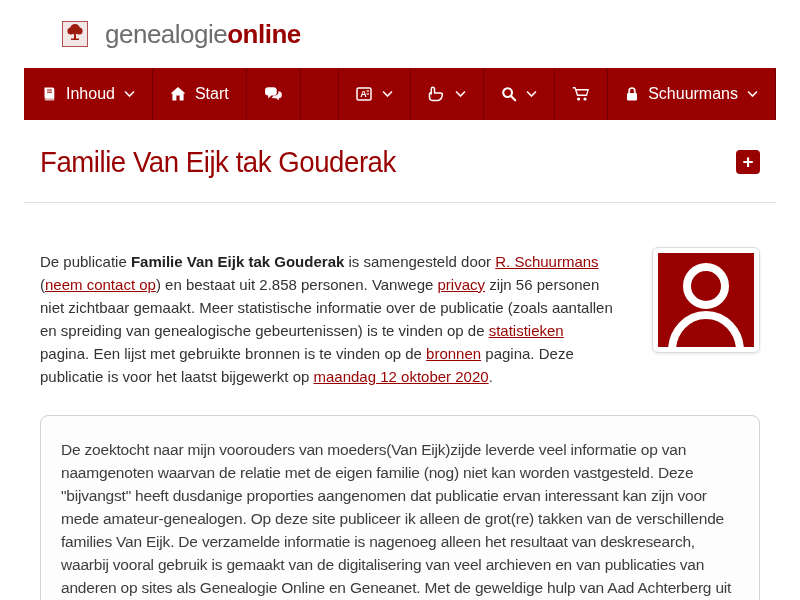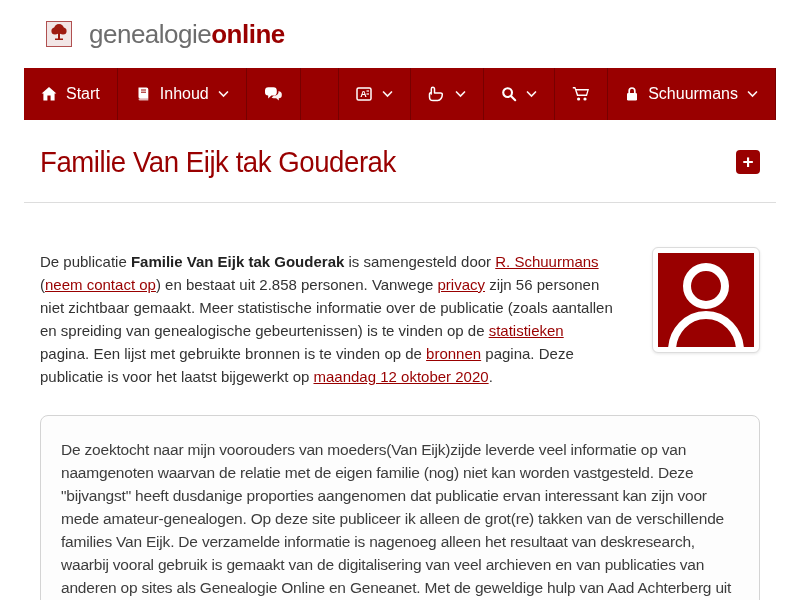--- a/index.html
+++ b/index.html
@@ -1,20 +1,20 @@
 <!DOCTYPE html>
 <html><head>
 <meta charset="utf-8">
 <style>
   html, body { margin: 0; padding: 0; width: 800px; height: 600px; overflow: hidden;
                background: #ffffff; font-family: "Liberation Sans", sans-serif; }
   * { box-sizing: border-box; }
 
   
-  .header { height: 68px; display: flex; align-items: center; padding-left: 46px; background: #fff; }
+  .header { height: 68px; display: flex; align-items: center; padding-left: 62px; background: #fff; }
   .logo-box { width: 26px; height: 26px; border: 1px solid #b05050; background: #f2e6e6;
               display: flex; align-items: center; justify-content: center; }
   .brand { margin-left: 17px; font-size: 26px; letter-spacing: -0.5px; cursor: pointer; }
   .brand .gray { color: #6d6d6d; font-weight: 400; }
   .brand .red  { color: #990000; font-weight: 700; }
 
   
   .navbar { width: 752px; margin: 0 auto; height: 52px; background: #990000;
             display: flex; align-items: stretch; color: #fff; }
   .nav-item { display: flex; align-items: center; gap: 9px; padding: 0 17px;
@@ -69,46 +69,46 @@
         </g>
       </svg>
     </span>
   </div>
   <div class="brand">
     <span class="gray">genealogie</span><span class="red">online</span>
   </div>
 </div>
 
 <nav class="navbar">
-  <div class="nav-item first">
-    <span>
-      <svg width="16" height="16" viewBox="0 0 16 16" fill="#fff">
-          <path d="M8 1 L15.4 7.4 L13.6 7.4 L13.6 14.5 L9.6 14.5 L9.6 9.6 L6.4 9.6 L6.4 14.5 L2.4 14.5 L2.4 7.4 L0.6 7.4 Z"></path>
-        </svg>
-    </span>
-    <span>Start</span>
-  </div>
   <div class="nav-item">
     <span>
       <svg width="16" height="16" viewBox="0 0 16 16">
           <g fill="#fff">
             <path d="M3.5 1.5 h8 a1.8 1.8 0 0 1 1.8 1.8 v9.4 h-8.2 a1.6 1.6 0 0 1 -1.6 -1.6 z"></path>
             <path d="M3.5 12.7 h9.8 v1.8 h-8.2 a1.6 1.6 0 0 1 -1.6 -1.6 z" opacity="0.7"></path>
           </g>
           <line x1="6" y1="4" x2="11" y2="4" stroke="#990000" stroke-width="1"></line>
           <line x1="6" y1="6.2" x2="11" y2="6.2" stroke="#990000" stroke-width="1"></line>
         </svg>
     </span>
     <span>Inhoud</span>
     <span class="chev">
       <svg width="11" height="8" viewBox="0 0 11 8" fill="none" stroke="#fff" stroke-width="1.7" stroke-linecap="round">
           <path d="M1.5 2 L5.5 6 L9.5 2"></path>
         </svg>
     </span>
   </div>
+  <div class="nav-item first">
+    <span>
+      <svg width="16" height="16" viewBox="0 0 16 16" fill="#fff">
+          <path d="M8 1 L15.4 7.4 L13.6 7.4 L13.6 14.5 L9.6 14.5 L9.6 9.6 L6.4 9.6 L6.4 14.5 L2.4 14.5 L2.4 7.4 L0.6 7.4 Z"></path>
+        </svg>
+    </span>
+    <span>Start</span>
+  </div>
   <div class="nav-item">
     <span>
       <svg width="19" height="16" viewBox="0 0 19 16" fill="#fff">
           <path d="M1 4.6 a3.4 3.4 0 0 1 3.4 -3.4 h5 a3.4 3.4 0 0 1 3.4 3.4 v1.6 a3.4 3.4 0 0 1 -3.4 3.4 h-2 l-3.2 2.8 v-2.8 h0 a3.4 3.4 0 0 1 -3.2 -3.4 z"></path>
           <path d="M14.4 5.2 a3 3 0 0 1 3.4 3 v1 a3 3 0 0 1 -3 3 v2.2 l-2.6 -2.2 h-2.6 a3 3 0 0 1 -2 -0.8 l2.4 -2 h1.4 a3.4 3.4 0 0 0 3 -4.2 z" opacity="0.95"></path>
         </svg>
     </span>
   </div>
 
   <div class="nav-spacer"></div>

